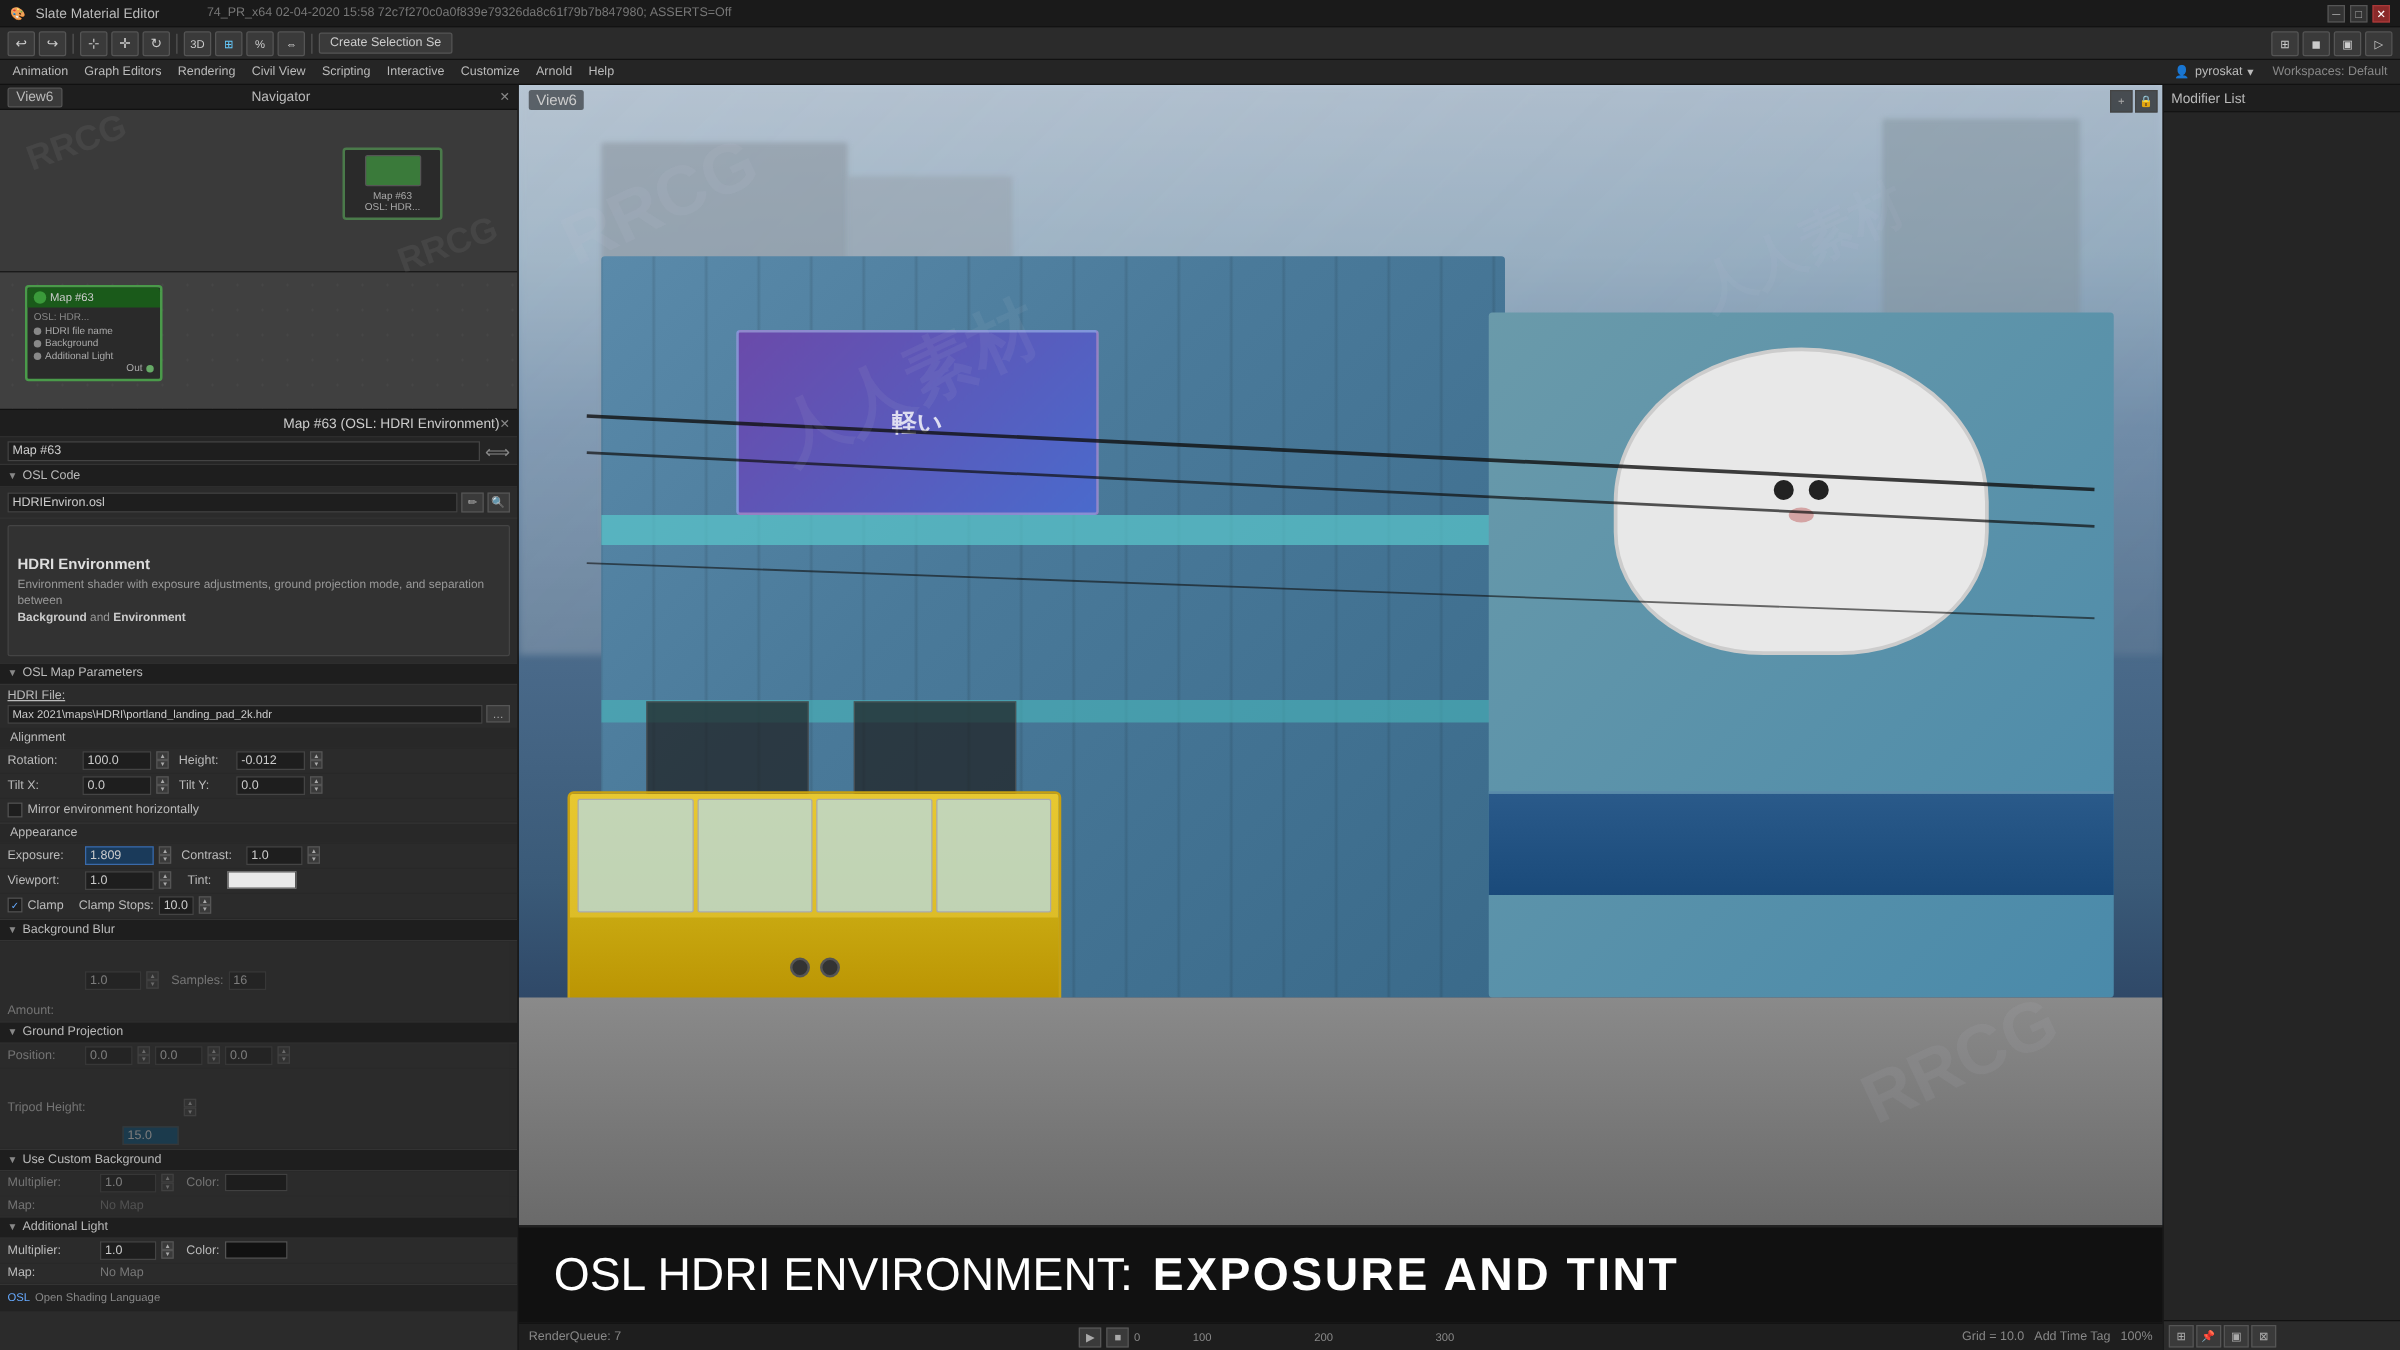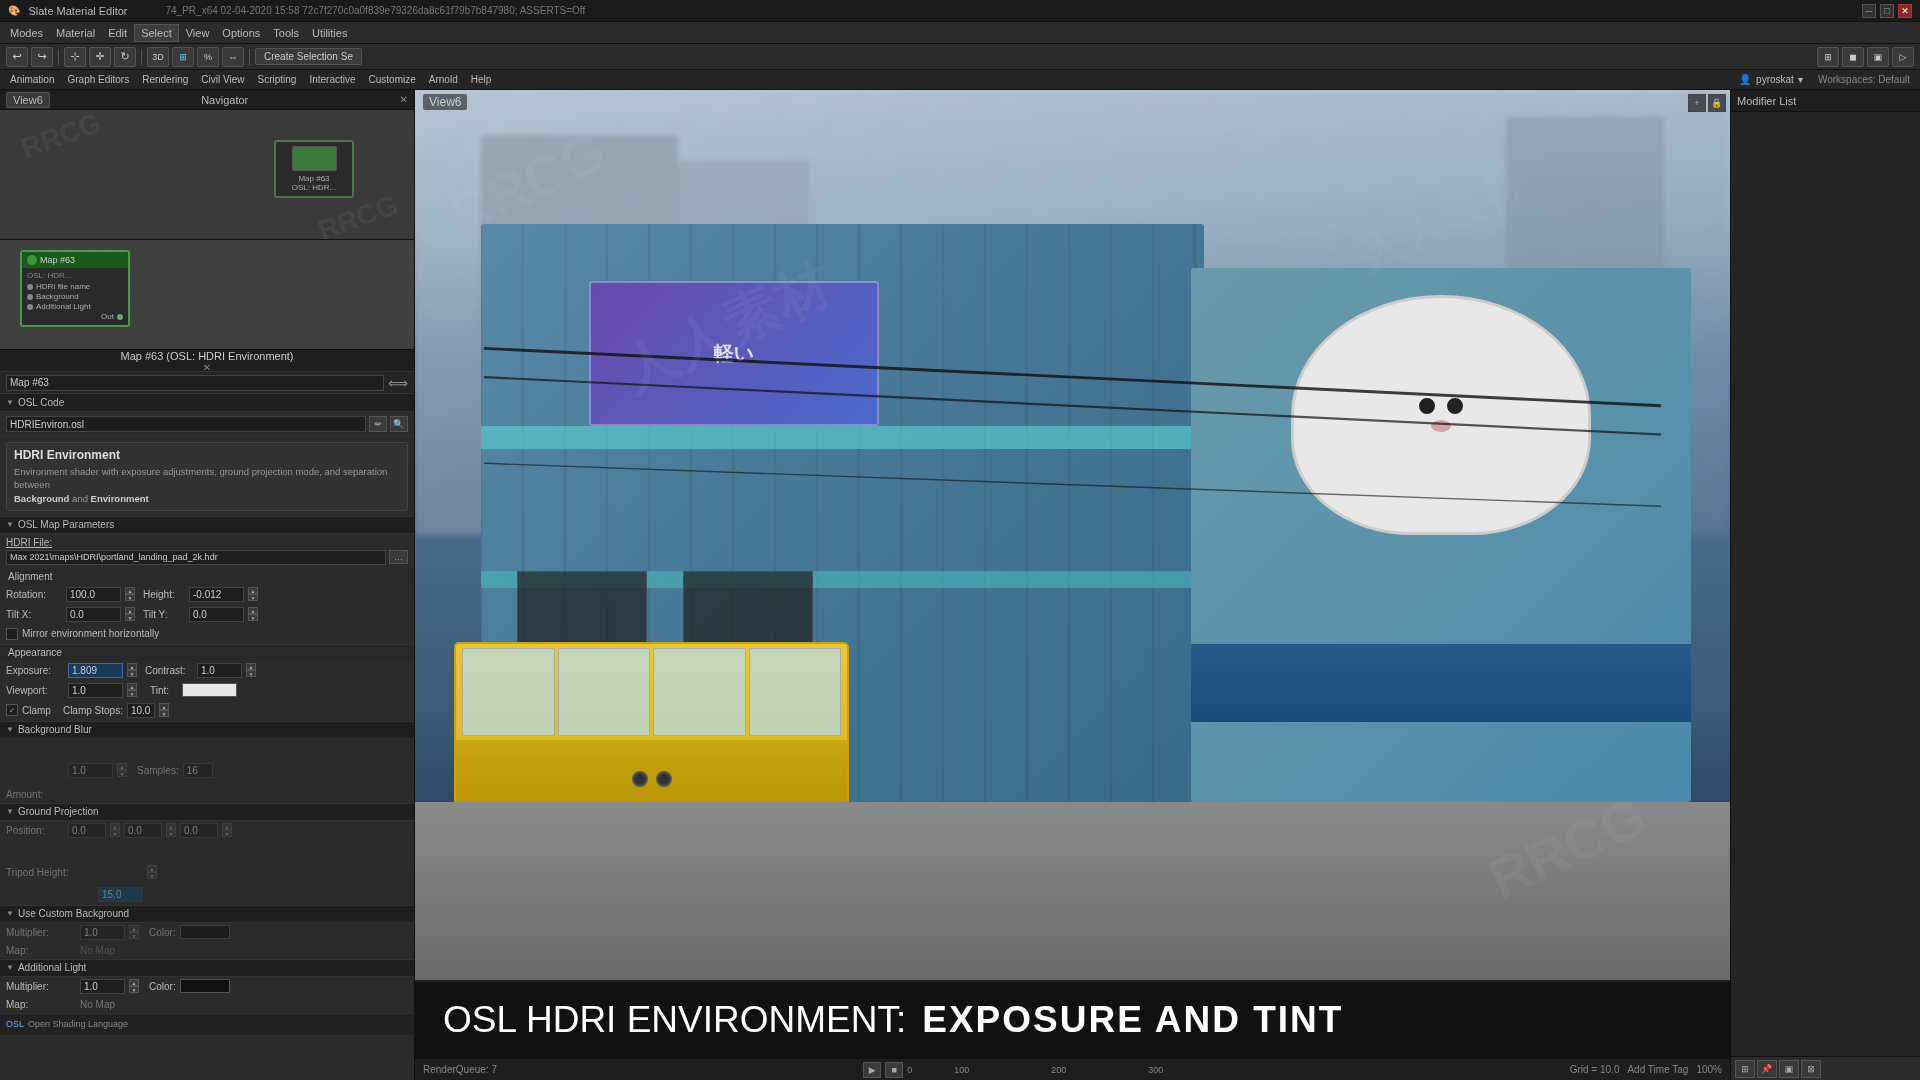--- a/index.html
+++ b/index.html
@@ -16,30 +16,20 @@
       <span style="color:#bbb; font-size:11px;">Slate Material Editor</span>
       <span style="color:#777; font-size:10px; margin-left:30px;">74_PR_x64 02-04-2020 15:58 72c7f270c0a0f839e79326da8c61f79b7b847980; ASSERTS=Off</span>
     </div>
     <div style="display:flex; gap:4px;">
       <div style="width:14px; height:14px; background:#333; border:1px solid #555; display:flex; align-items:center; justify-content:center; font-size:9px; color:#aaa; cursor:pointer;">─</div>
       <div style="width:14px; height:14px; background:#333; border:1px solid #555; display:flex; align-items:center; justify-content:center; font-size:9px; color:#aaa; cursor:pointer;">□</div>
       <div style="width:14px; height:14px; background:#8a2a2a; border:1px solid #aa3a3a; display:flex; align-items:center; justify-content:center; font-size:9px; color:#fff; cursor:pointer;">✕</div>
     </div>
   </div>
 
-  <div style="height:22px; background:#2b2b2b; display:flex; align-items:center; padding:0 4px; border-bottom:1px solid #111; gap:1px;">
-    <div style="padding:2px 6px; color:#bbb; cursor:pointer; font-size:11px;">Modes</div>
-    <div style="padding:2px 6px; color:#bbb; cursor:pointer; font-size:11px;">Material</div>
-    <div style="padding:2px 6px; color:#bbb; cursor:pointer; font-size:11px;">Edit</div>
-    <div style="padding:2px 6px; color:#bbb; cursor:pointer; font-size:11px; background:#3d3d3d; border:1px solid #555;">Select</div>
-    <div style="padding:2px 6px; color:#bbb; cursor:pointer; font-size:11px;">View</div>
-    <div style="padding:2px 6px; color:#bbb; cursor:pointer; font-size:11px;">Options</div>
-    <div style="padding:2px 6px; color:#bbb; cursor:pointer; font-size:11px;">Tools</div>
-    <div style="padding:2px 6px; color:#bbb; cursor:pointer; font-size:11px;">Utilities</div>
-  </div>
 
   <div style="height:26px; background:#2b2b2b; display:flex; align-items:center; padding:0 6px; border-bottom:1px solid #111; gap:3px;">
 
     <div style="width:22px; height:20px; background:#3a3a3a; border:1px solid #555; border-radius:2px; display:flex; align-items:center; justify-content:center; font-size:11px; cursor:pointer; color:#ccc;">↩</div>
     <div style="width:22px; height:20px; background:#3a3a3a; border:1px solid #555; border-radius:2px; display:flex; align-items:center; justify-content:center; font-size:11px; cursor:pointer; color:#ccc;">↪</div>
     <div style="width:1px; height:16px; background:#555; margin:0 2px;"></div>
     <div style="width:22px; height:20px; background:#3a3a3a; border:1px solid #555; border-radius:2px; display:flex; align-items:center; justify-content:center; font-size:11px; cursor:pointer; color:#ccc;">⊹</div>
     <div style="width:22px; height:20px; background:#3a3a3a; border:1px solid #555; border-radius:2px; display:flex; align-items:center; justify-content:center; font-size:11px; cursor:pointer; color:#ccc;">✛</div>
     <div style="width:22px; height:20px; background:#3a3a3a; border:1px solid #555; border-radius:2px; display:flex; align-items:center; justify-content:center; font-size:11px; cursor:pointer; color:#ccc;">↻</div>
     <div style="width:1px; height:16px; background:#555; margin:0 2px;"></div>
@@ -125,42 +115,42 @@
             <div style="display:flex; align-items:center; justify-content:flex-end; gap:3px; margin:1px 0;">
               <span style="font-size:8px; color:#aaa;">Out</span>
               <div style="width:6px; height:6px; background:#6a6; border-radius:50%;"></div>
             </div>
           </div>
         </div>
       </div>
 
       <div style="overflow-y:auto; flex:1;">
 
-        <div style="height:22px; background:#1e1e1e; display:flex; align-items:center; padding:0 6px; border-bottom:1px solid #333; justify-content:space-between;flex-direction:column;">
+        <div style="height:22px; background:#1e1e1e; display:flex; align-items:center; padding:0 6px; border-bottom:1px solid #333; justify-content:flex-end;">
           <span style="color:#ccc; font-size:11px;">Map #63 (OSL: HDRI Environment)</span>
           <div style="font-size:10px; color:#888; cursor:pointer;">✕</div>
         </div>
 
         <div style="height:22px; background:#252525; display:flex; align-items:center; padding:0 6px; border-bottom:1px solid #333; gap:4px;">
           <input type="text" style="flex: 1 1 0%; height: 16px; background: rgb(30, 30, 30); border: 1px solid rgb(68, 68, 68); color: rgb(204, 204, 204); padding: 0px 3px; font-size: 10px;" value="Map #63">
           <div style="color:#888; font-size:14px; cursor:ew-resize;">⟺</div>
         </div>
 
         <div style="height:18px; background:#1e1e1e; display:flex; align-items:center; padding:0 6px; cursor:pointer; border-bottom:1px solid #333;">
           <span style="font-size:8px; color:#888; margin-right:4px;">▼</span>
           <span style="font-size:10px; color:#bbb;">OSL Code</span>
         </div>
 
         <div style="display:flex; align-items:center; padding:4px 6px; gap:3px; border-bottom:1px solid #333; background:#2b2b2b;">
           <input type="text" style="flex: 1 1 0%; height: 16px; background: rgb(30, 30, 30); border: 1px solid rgb(68, 68, 68); color: rgb(204, 204, 204); padding: 0px 3px; font-size: 10px;" value="HDRIEnviron.osl">
           <div style="width:18px; height:16px; background:#3a3a3a; border:1px solid #555; display:flex; align-items:center; justify-content:center; cursor:pointer; font-size:9px; color:#aaa;">✏</div>
           <div style="width:18px; height:16px; background:#3a3a3a; border:1px solid #555; display:flex; align-items:center; justify-content:center; cursor:pointer; font-size:9px; color:#aaa;">🔍</div>
         </div>
 
-        <div style="margin:5px 6px; background:#323232; border:1px solid #444; border-radius:2px; padding:5px 7px;">
+        <div style="margin:5px 6px; background:#323232; border:1px solid #444; border-radius:2px; padding:23px 7px;">
           <div style="color:#ddd; font-size:12px; font-weight:bold; margin-bottom:3px;">HDRI Environment</div>
           <div style="color:#999; font-size:9.5px; line-height:1.4;">
             <span>Environment shader with exposure adjustments, ground projection mode, and separation between</span><br>
             <span style="font-weight:bold; color:#ccc;">Background</span><span> and </span><span style="font-weight:bold; color:#ccc;">Environment</span>
           </div>
         </div>
 
         <div style="height:18px; background:#1e1e1e; display:flex; align-items:center; padding:0 6px; cursor:pointer; border-bottom:1px solid #333; border-top:1px solid #333;">
           <span style="font-size:8px; color:#888; margin-right:4px;">▼</span>
           <span style="font-size:10px; color:#bbb;">OSL Map Parameters</span>

